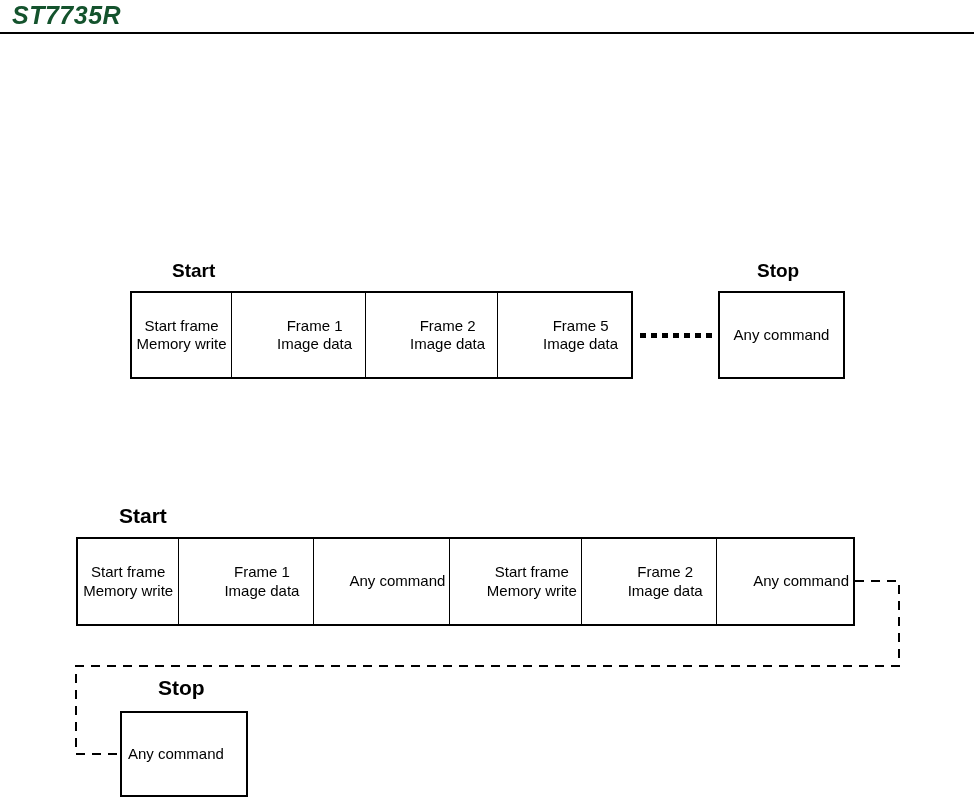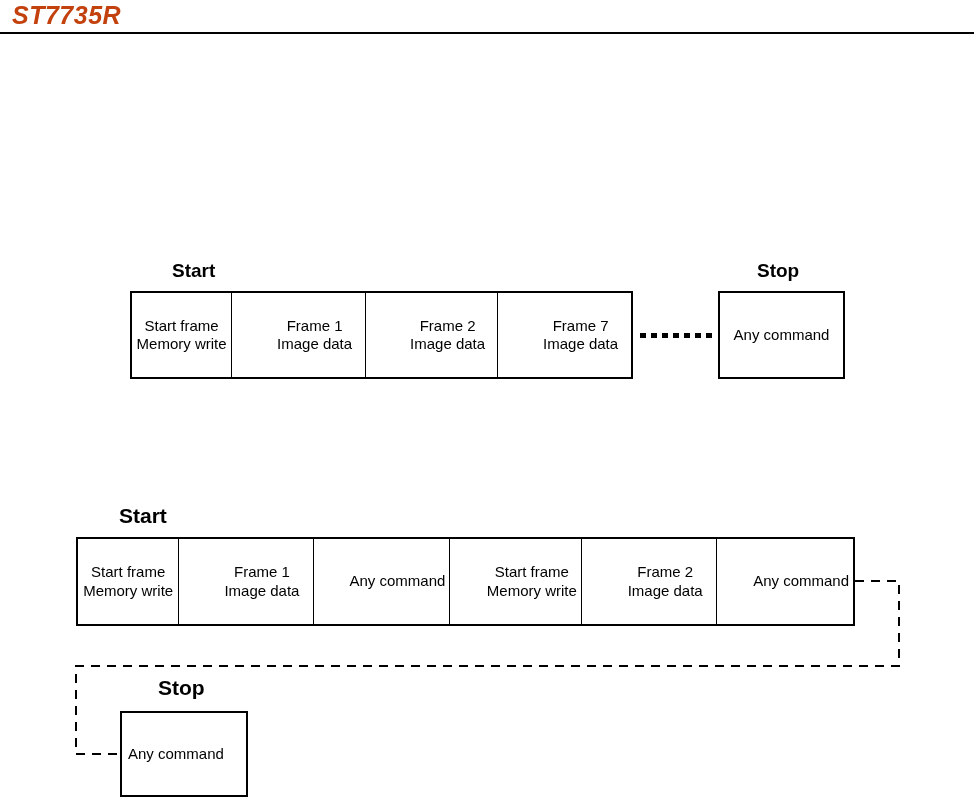--- a/index.html
+++ b/index.html
@@ -24,21 +24,21 @@
     width: 974px;
     height: 36px;
   }
   #header-title {
     position: absolute;
     left: 12px;
     top: 1px;
     font-size: 25px;
     font-weight: bold;
     font-style: italic;
-    color: #c2410c;
+    color: #14532d;
     letter-spacing: 0.5px;
     white-space: nowrap;
   }
   #header-rule {
     position: absolute;
     left: 0;
     top: 32px;
     width: 974px;
     height: 0;
     border-top: 2px solid #000000;
@@ -163,21 +163,21 @@
     </div>
     <div class="seq-cell">
       <span class="ln">Frame 1</span>
       <span class="ln">Image data</span>
     </div>
     <div class="seq-cell">
       <span class="ln">Frame 2</span>
       <span class="ln">Image data</span>
     </div>
     <div class="seq-cell">
-      <span class="ln">Frame 7</span>
+      <span class="ln">Frame 5</span>
       <span class="ln">Image data</span>
     </div>
   </div>
 
   <svg id="d1-connector" viewBox="0 0 76 5">
     <line x1="1" y1="2.5" x2="75" y2="2.5" stroke="#000000" stroke-width="5" stroke-dasharray="6 5" stroke-linecap="butt"></line>
   </svg>
 
   <div class="seq-box" id="d1-stop-box">
     <span>Any command</span>

